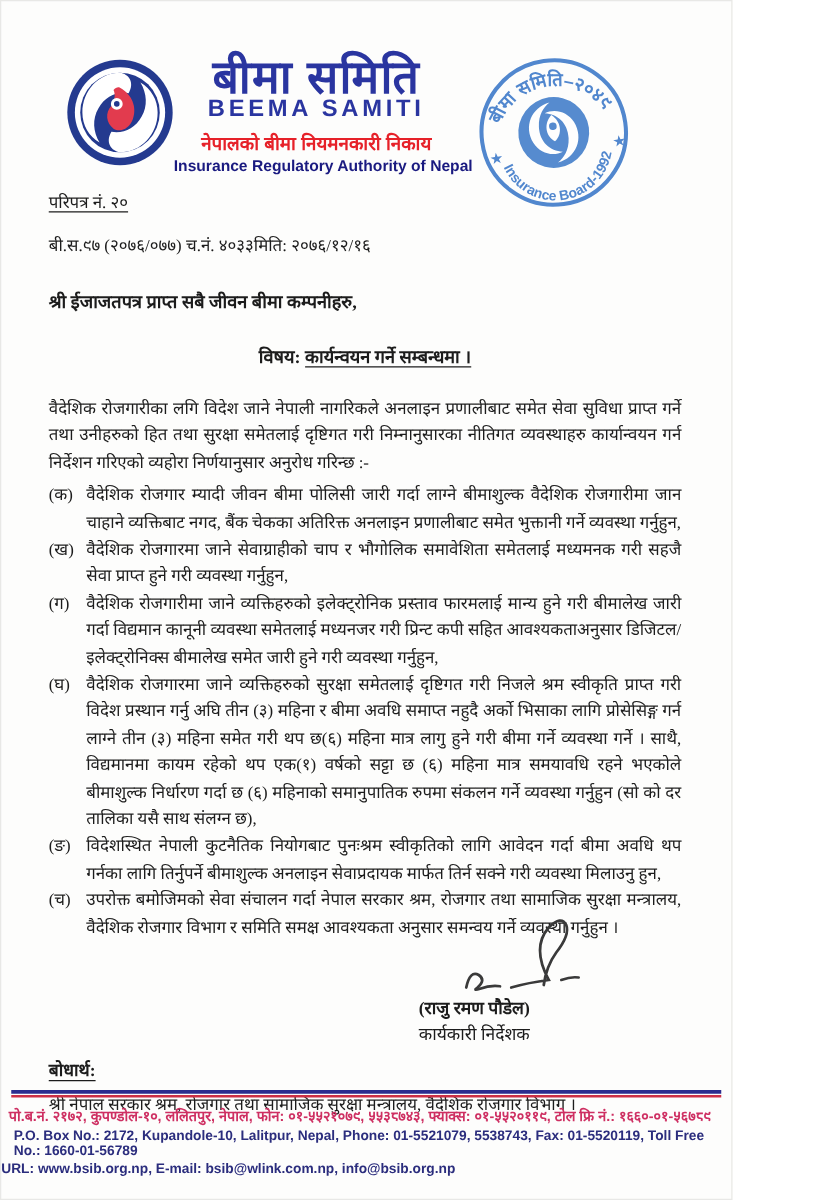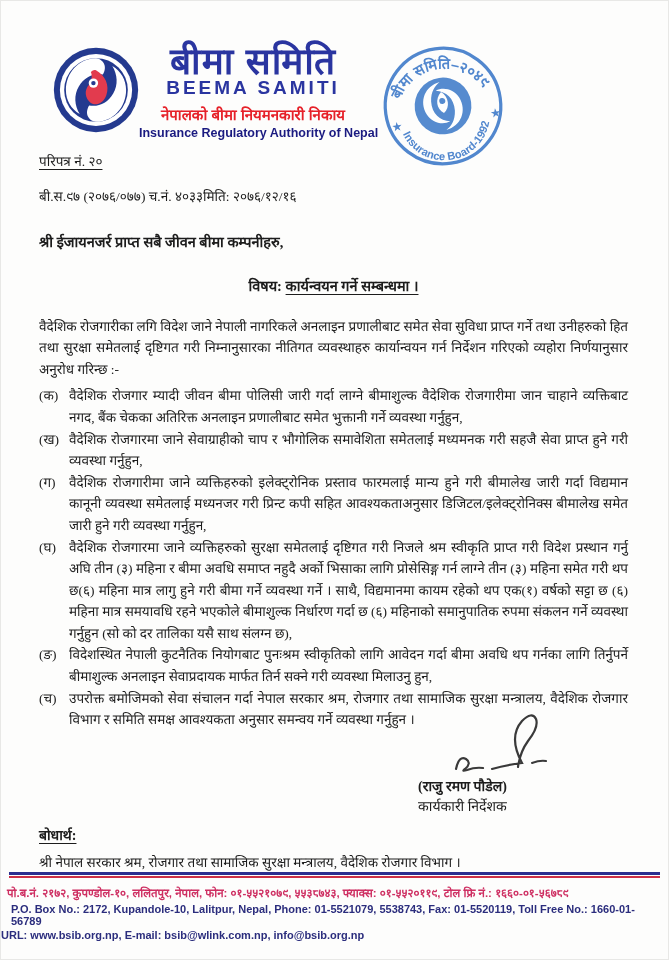--- a/index.html
+++ b/index.html
@@ -1,18 +1,18 @@
 <!DOCTYPE html>
 <html lang="ne"><head>
 <meta charset="utf-8">
 <style>
   html,body{margin:0;padding:0;background:#ffffff;}
   .page{
     position:relative;
-    width:669px;height:960px;
+    width:586px;height:960px;
     background:#fdfdfc;
     border:1px solid #e8e8e6;
     box-sizing:border-box;
     font-family:"Liberation Serif","DejaVu Serif",serif;
     color:#1c1c1c;
     overflow:hidden;
   }
   
   .logo{position:absolute;left:52px;top:44px;width:86px;height:90px;}
   .title-block{position:absolute;left:138px;top:42px;width:228px;text-align:center;}
@@ -100,21 +100,21 @@
 
   <div class="content">
 
     <div class="circular">परिपत्र नं. २०</div>
 
     <div class="ref-row">
       <span>बी.स.९७ (२०७६/०७७)  च.नं. ४०३३</span>
       <span>मिति: २०७६/१२/१६</span>
     </div>
 
-    <div class="recipient">श्री ईजायनजर्र प्राप्त सबै जीवन बीमा कम्पनीहरु,</div>
+    <div class="recipient">श्री ईजाजतपत्र प्राप्त सबै जीवन बीमा कम्पनीहरु,</div>
 
     <div class="subject">
       <span>विषय: </span><span class="u">कार्यन्वयन गर्ने सम्बन्धमा ।</span>
     </div>
 
     <div class="intro">वैदेशिक रोजगारीका लगि विदेश जाने नेपाली नागरिकले अनलाइन प्रणालीबाट समेत सेवा सुविधा प्राप्त गर्ने तथा उनीहरुको हित तथा सुरक्षा समेतलाई दृष्टिगत गरी निम्नानुसारका नीतिगत व्यवस्थाहरु कार्यान्वयन गर्न निर्देशन गरिएको व्यहोरा निर्णयानुसार अनुरोध गरिन्छ :-</div>
 
     <div class="items">
       <div class="item">
         <span class="ilabel">(क)</span>

